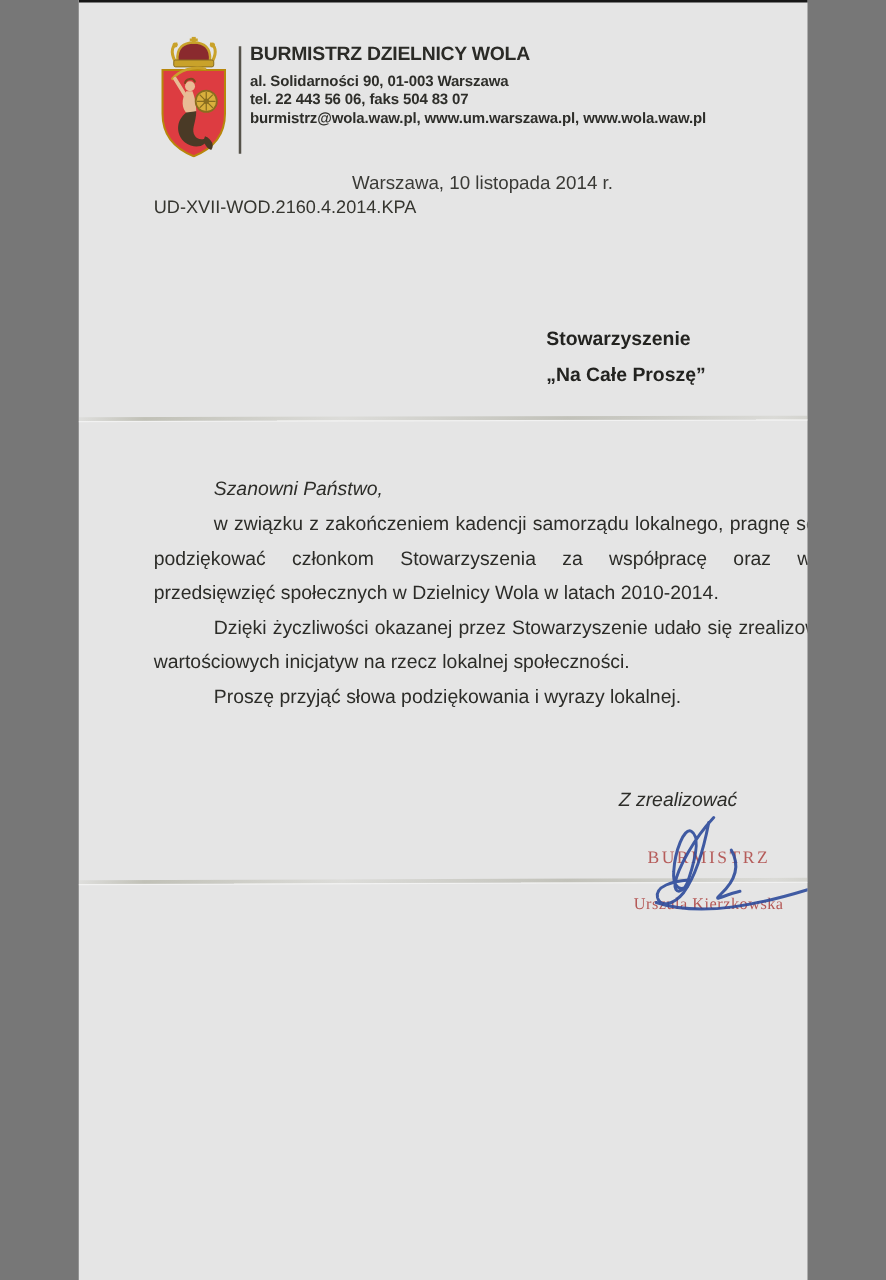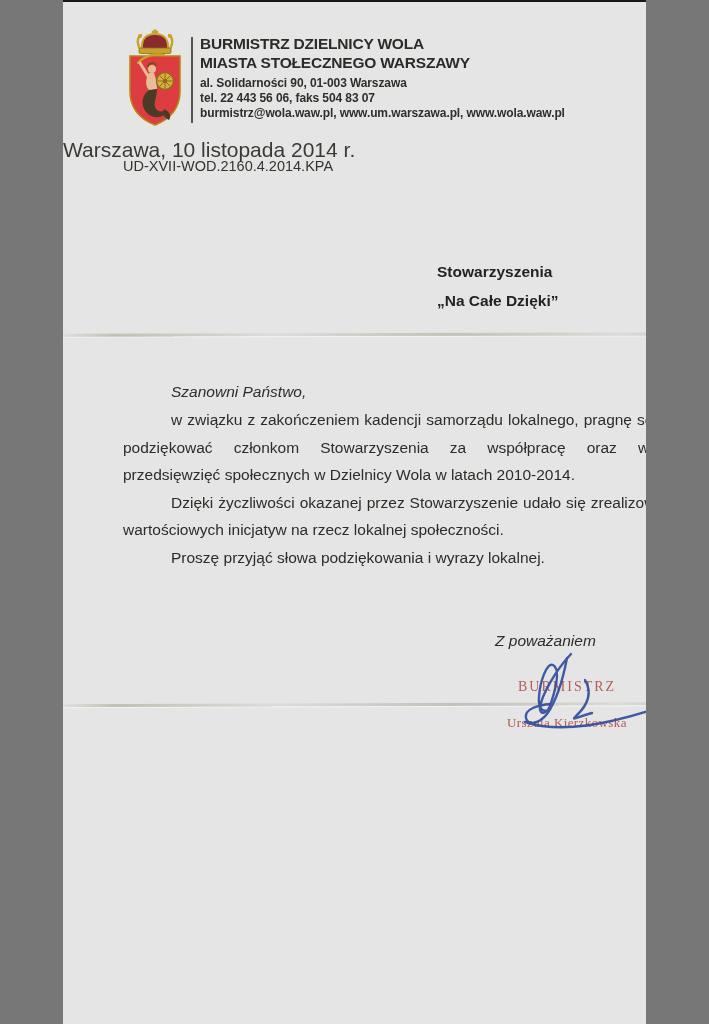--- a/index.html
+++ b/index.html
@@ -27,22 +27,22 @@
     font-size:15.5px;font-weight:700;letter-spacing:-0.2px;color:#2b2b27;
     white-space:nowrap;
   }
   .org-contact{margin-top:4px;line-height:14.8px;}
   .org-contact div{
     font-size:12px;font-weight:700;letter-spacing:-0.1px;color:#2e2e2a;
     white-space:nowrap;
   }
   
   .dateline{
-    position:absolute;left:0;top:138px;width:646px;text-align:left;
-    font-size:21px;color:#3a3a36;white-space:nowrap;
+    position:absolute;left:0;top:138px;width:646px;text-align:center;
+    font-size:15px;color:#3a3a36;white-space:nowrap;
   }
   .reference{
     position:absolute;left:60px;top:158px;
     font-size:14.5px;color:#35352f;white-space:nowrap;
   }
   
   .recipient{
     position:absolute;left:374px;top:257px;
     font-size:15.5px;font-weight:700;color:#232320;line-height:29px;
   }
@@ -120,47 +120,46 @@
 
     <circle cx="39" cy="52" r="8.5" fill="#d9af3c" stroke="#8a6d1f" stroke-width="1.4"></circle>
     <circle cx="39" cy="52" r="2.2" fill="#8a6d1f"></circle>
     <path d="M39,44.5 V59.5 M31.5,52 H46.5 M33.7,46.7 L44.3,57.3 M44.3,46.7 L33.7,57.3" stroke="#8a6d1f" stroke-width="1"></path>
   </svg>
 
   <div class="lh-divider"></div>
 
   <div class="org">
     <div class="org-line">BURMISTRZ DZIELNICY WOLA</div>
-    <div class="org-line">MIASTA STOŁECZNEGO WARSZAWY</div>
     <div class="org-contact">
       <div>al. Solidarności 90, 01-003 Warszawa</div>
       <div>tel. 22 443 56 06, faks 504 83 07</div>
       <div>burmistrz@wola.waw.pl, www.um.warszawa.pl, www.wola.waw.pl</div>
     </div>
   </div>
 
   <div class="dateline">Warszawa, 10 listopada 2014 r.</div>
   <div class="reference">UD-XVII-WOD.2160.4.2014.KPA</div>
 
   <div class="recipient">
-    <div>Stowarzyszenia</div>
-    <div>„Na Całe Dzięki”</div>
+    <div>Stowarzyszenie</div>
+    <div>„Na Całe Proszę”</div>
   </div>
 
   <div class="fold fold-1"></div>
 
   <div class="salutation">Szanowni Państwo,</div>
 
   <div class="letter-body">
     <p>w związku z zakończeniem kadencji samorządu lokalnego, pragnę serdecznie podziękować członkom Stowarzyszenia za współpracę oraz wspieranie przedsięwzięć społecznych w Dzielnicy Wola w latach 2010-2014.</p>
     <p>Dzięki życzliwości okazanej przez Stowarzyszenie udało się zrealizować wiele wartościowych inicjatyw na rzecz lokalnej społeczności.</p>
     <p>Proszę przyjąć słowa podziękowania i wyrazy lokalnej.</p>
   </div>
 
-  <div class="closing">Z poważaniem</div>
+  <div class="closing">Z zrealizować</div>
 
   <div class="stamp-title">BURMISTRZ</div>
   <div class="stamp-name">Urszula Kierzkowska</div>
 
   <div class="fold fold-2"></div>
 
   <svg class="signature-svg" viewBox="0 0 200 105" xmlns="http://www.w3.org/2000/svg">
     <g fill="none" stroke="#2e4b9b" stroke-width="2.4" stroke-linecap="round" opacity="0.9">
       <path d="M90,9 C74,26 61,50 59,62 C58,70 66,71 70,58 C76,40 79,24 72,20 C66,17 59,36 58,52 C57,63 62,69 69,64"></path>
       <path d="M86,13 C82,34 76,55 66,69 C58,79 47,81 45,73 C43,64 57,60 70,59"></path>

